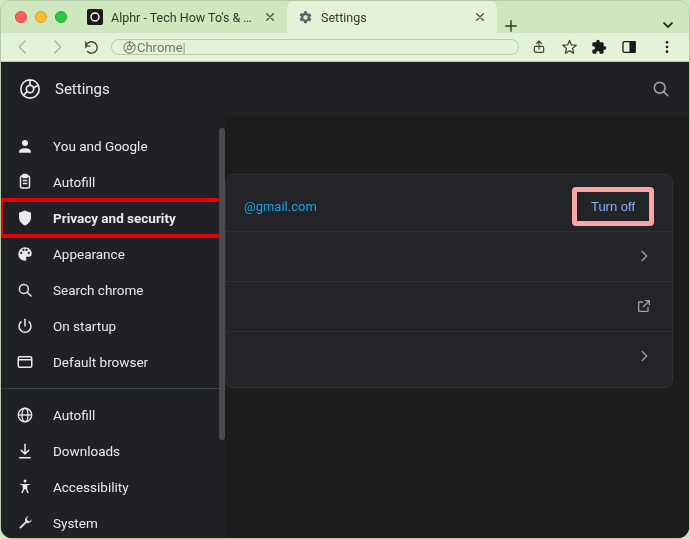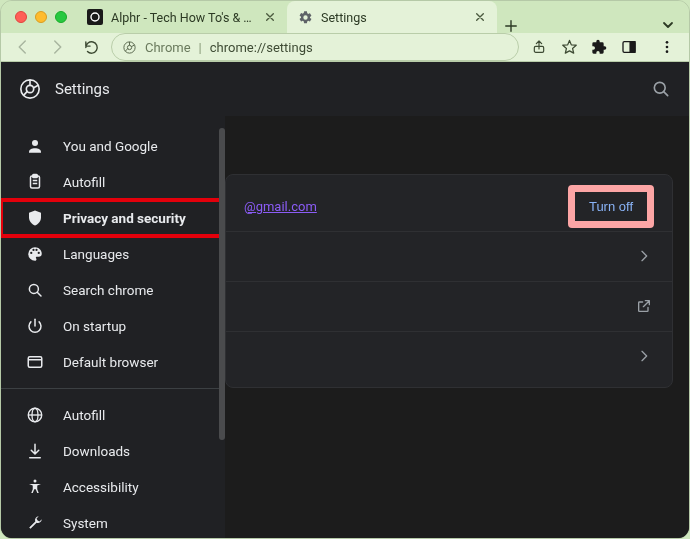--- a/index.html
+++ b/index.html
@@ -21,50 +21,50 @@
   .tab .favicon { width: 16px; height: 16px; display: inline-flex; align-items: center; justify-content: center; }
   .tab .label { flex: 1; white-space: nowrap; overflow: hidden; text-overflow: ellipsis; }
   .tab .close { width: 14px; height: 14px; display: inline-flex; align-items: center; justify-content: center; color: #4b5a3f; }
   .newtab { width: 28px; display: flex; align-items: center; justify-content: center; color: #2c3a24; }
   .chev { width: 32px; display: flex; align-items: center; justify-content: center; color: #2c3a24; margin-left: auto; padding-right: 10px;}
 
   
   .toolbar { height: 36px; background: #e4f2d8; display: flex; align-items: center; padding: 0 8px; gap: 6px; border-bottom: 1px solid #b9cda9; }
   .icon-btn { width: 28px; height: 28px; display: inline-flex; align-items: center; justify-content: center; color: #5d6b51; border-radius: 50%; }
   .icon-btn.dis { color: #a9b6a0; }
-  .urlbar { flex: 1; height: 28px; background: #e4f2d8; border: 1px solid #b9cda9; border-radius: 14px; display: flex; align-items: center; padding: 0 10px; gap: 8px; font-size: 13px; color: #3e4b34; }
+  .urlbar { flex: 1; height: 16px; background: #e4f2d8; border: 1px solid #b9cda9; border-radius: 14px; display: flex; align-items: center; padding: 0 10px; font-size: 13px; color: #3e4b34; }
   .urlbar .scheme { color: #6a7a5d; }
   .urlbar .dim { color: #879a79; }
   .rgroup { display: flex; align-items: center; gap: 2px; }
 
   
   .content { flex: 1; display: flex; background: #1c1c1c; position: relative; }
 
   
   .settings-header { position: absolute; top: 0; left: 0; right: 0; height: 54px; background: #202124; display: flex; align-items: center; padding: 0 18px; color: #e8eaed; z-index: 1; }
   .settings-header .title { font-size: 15px; margin-left: 14px; }
   .settings-header .search { margin-left: auto; color: #9aa0a6; }
 
   
   .sidebar { width: 224px; background: #202124; padding-top: 54px; position: relative; }
   .sidebar-inner { position: relative; height: 100%; overflow: hidden; }
   .sidebar-scroll { position: absolute; right: 0; top: 12px; width: 6px; height: 312px; background: #4a4b4d; border-radius: 3px; }
 
-  .side-item { display: flex; align-items: center; height: 36px; padding-left: 24px; gap: 18px; color: #e8eaed; font-size: 13.5px; cursor: pointer; }
+  .side-item { display: flex; align-items: center; height: 36px; padding-left: 14px; gap: 18px; color: #e8eaed; font-size: 13.5px; cursor: pointer; }
   .side-item .sicn { width: 20px; height: 20px; display: inline-flex; align-items: center; justify-content: center; color: #e8eaed; }
   .side-item.highlight { outline: 4px solid #e3000b; outline-offset: -2px; font-weight: bold; }
   .side-sep { height: 1px; background: #3c4043; margin: 8px 0; }
 
   
   .main { flex: 1; background: #1c1c1c; padding-top: 54px; position: relative; }
   .card { margin: 58px 16px 0 0; background: #232427; border: 1px solid #2f3033; border-radius: 8px; padding: 6px 0; }
   .row { display: flex; align-items: center; height: 50px; padding: 0 18px; color: #9aa0a6; font-size: 13px; border-top: 1px solid #2f3033; justify-content: space-between; }
   .row:first-child { border-top: none; }
-  .row .rlabel { color: #8b5cf6; text-decoration: underline; }
-  .btn-outline { border: 7px solid #fca5a5; color: #8ab4f8; background: transparent; padding: 7px 14px; border-radius: 4px; font-size: 13px; }
+  .row .rlabel { color: #0ea5e9; }
+  .btn-outline { border: 5px solid #fca5a5; color: #8ab4f8; background: transparent; padding: 7px 14px; border-radius: 4px; font-size: 13px; }
   .arrow-icn, .ext-icn { width: 18px; height: 18px; color: #9aa0a6; display: inline-flex; }
 
   svg { display: block; }
 </style>
 </head>
 <body>
 
 <div class="titlebar">
   <div class="traffic">
     <div class="dot red"></div>
@@ -131,21 +131,20 @@
   <div class="urlbar">
     <span>
       <svg viewBox="0 0 24 24" width="15" height="15">
           <circle cx="12" cy="12" r="9" fill="none" stroke="#5d6b51" stroke-width="1.6"></circle>
           <circle cx="12" cy="12" r="3.4" fill="none" stroke="#5d6b51" stroke-width="1.6"></circle>
           <path d="M12 3v5.6M20 8l-5 2.6M5.2 18l4.4-4.8" stroke="#5d6b51" stroke-width="1.6" fill="none"></path>
         </svg>
     </span>
     <span class="scheme">Chrome</span>
     <span class="dim">|</span>
-    <span>chrome://settings</span>
   </div>
   <div class="rgroup">
     <div class="icon-btn">
       <svg viewBox="0 0 24 24" width="16" height="16" fill="none" stroke="#3e4b34" stroke-width="1.8" stroke-linecap="round" stroke-linejoin="round">
           <path d="M12 3v12M8 7l4-4 4 4"></path>
           <rect x="5" y="11" width="14" height="9" rx="2"></rect>
         </svg>
     </div>
     <div class="icon-btn">
       <svg viewBox="0 0 24 24" width="17" height="17" fill="none" stroke="#3e4b34" stroke-width="1.8" stroke-linejoin="round">
@@ -227,21 +226,21 @@
           </span>
         <span>Privacy and security</span>
       </div>
 
       <div class="side-item">
         <span class="sicn">
             <svg viewBox="0 0 24 24" width="18" height="18" fill="#e8eaed">
               <path d="M12 3a9 9 0 1 0 0 18c1.3 0 2-.9 2-2 0-.6-.3-1.1-.6-1.5-.3-.4-.4-.9-.1-1.3.3-.5.9-.7 1.4-.7H17a4 4 0 0 0 4-4c0-4.6-4-8.5-9-8.5zM7 12a1.5 1.5 0 1 1 0-3 1.5 1.5 0 0 1 0 3zm3-4a1.5 1.5 0 1 1 0-3 1.5 1.5 0 0 1 0 3zm4 0a1.5 1.5 0 1 1 0-3 1.5 1.5 0 0 1 0 3zm3 4a1.5 1.5 0 1 1 0-3 1.5 1.5 0 0 1 0 3z"></path>
             </svg>
           </span>
-        <span>Languages</span>
+        <span>Appearance</span>
       </div>
 
       <div class="side-item">
         <span class="sicn">
             <svg viewBox="0 0 24 24" width="18" height="18" fill="none" stroke="#e8eaed" stroke-width="2" stroke-linecap="round">
               <circle cx="10.5" cy="10.5" r="6"></circle>
               <line x1="20" y1="20" x2="15" y2="15"></line>
             </svg>
           </span>
         <span>Search chrome</span>

